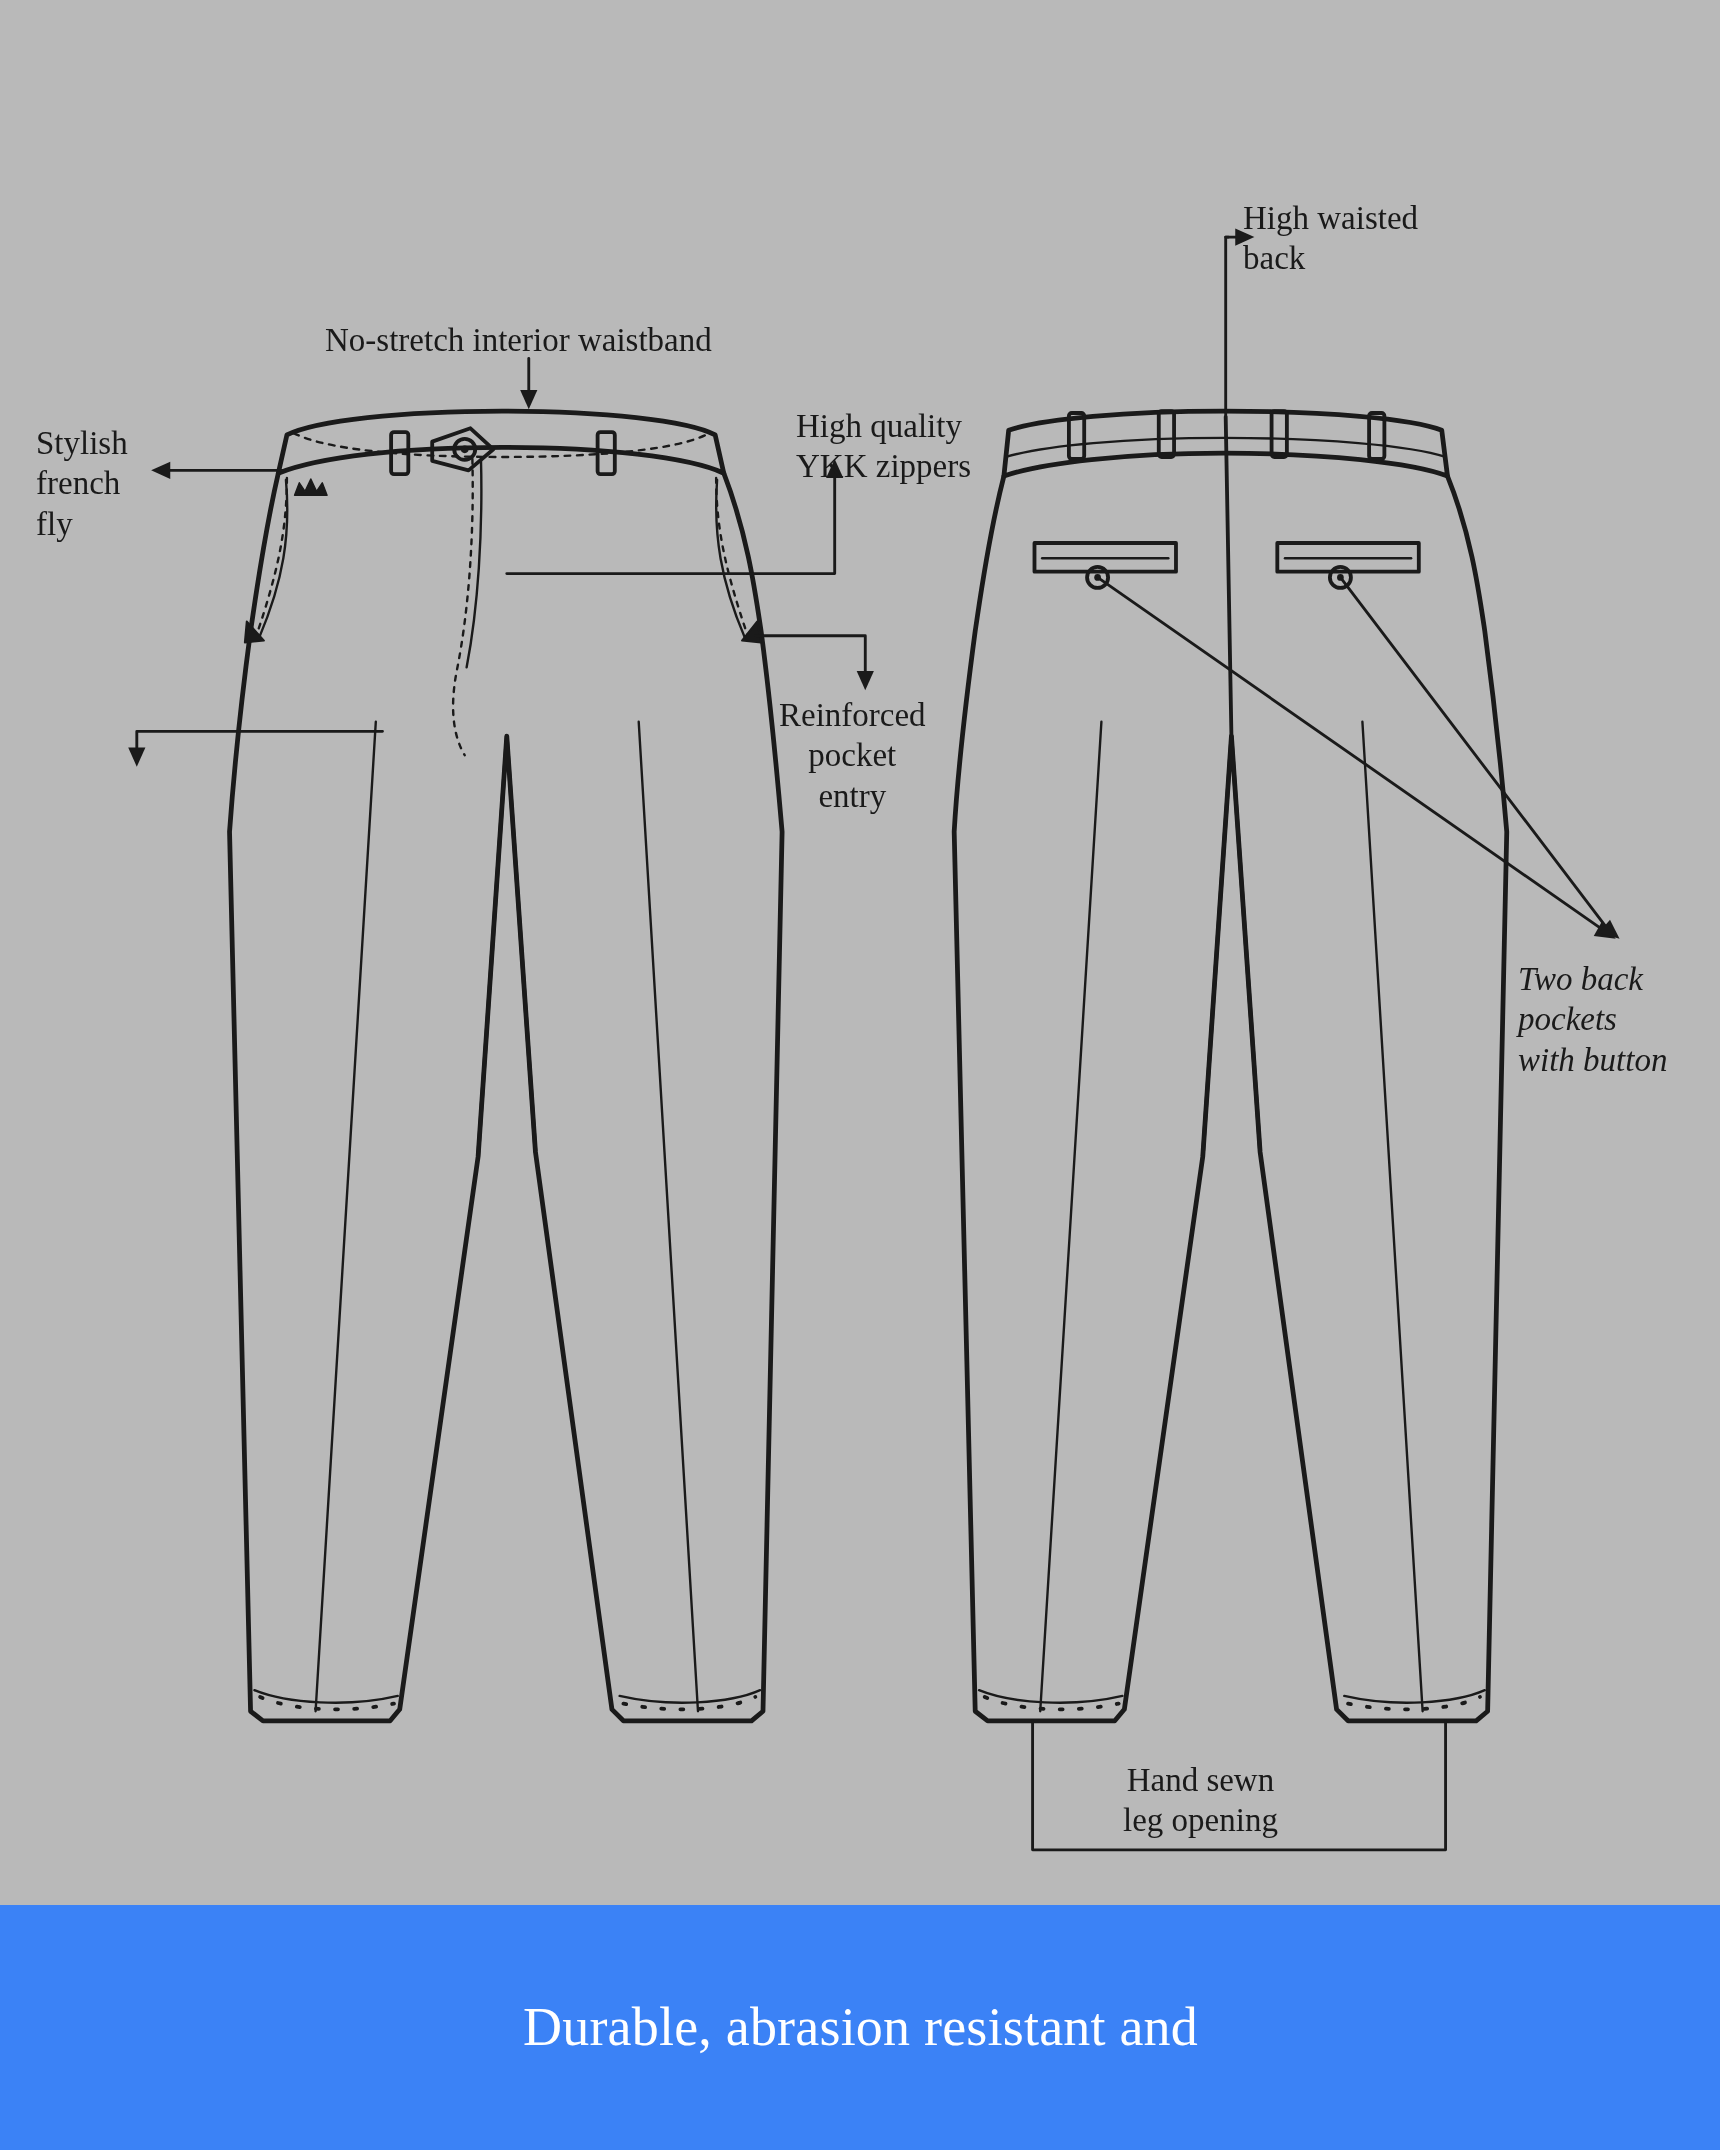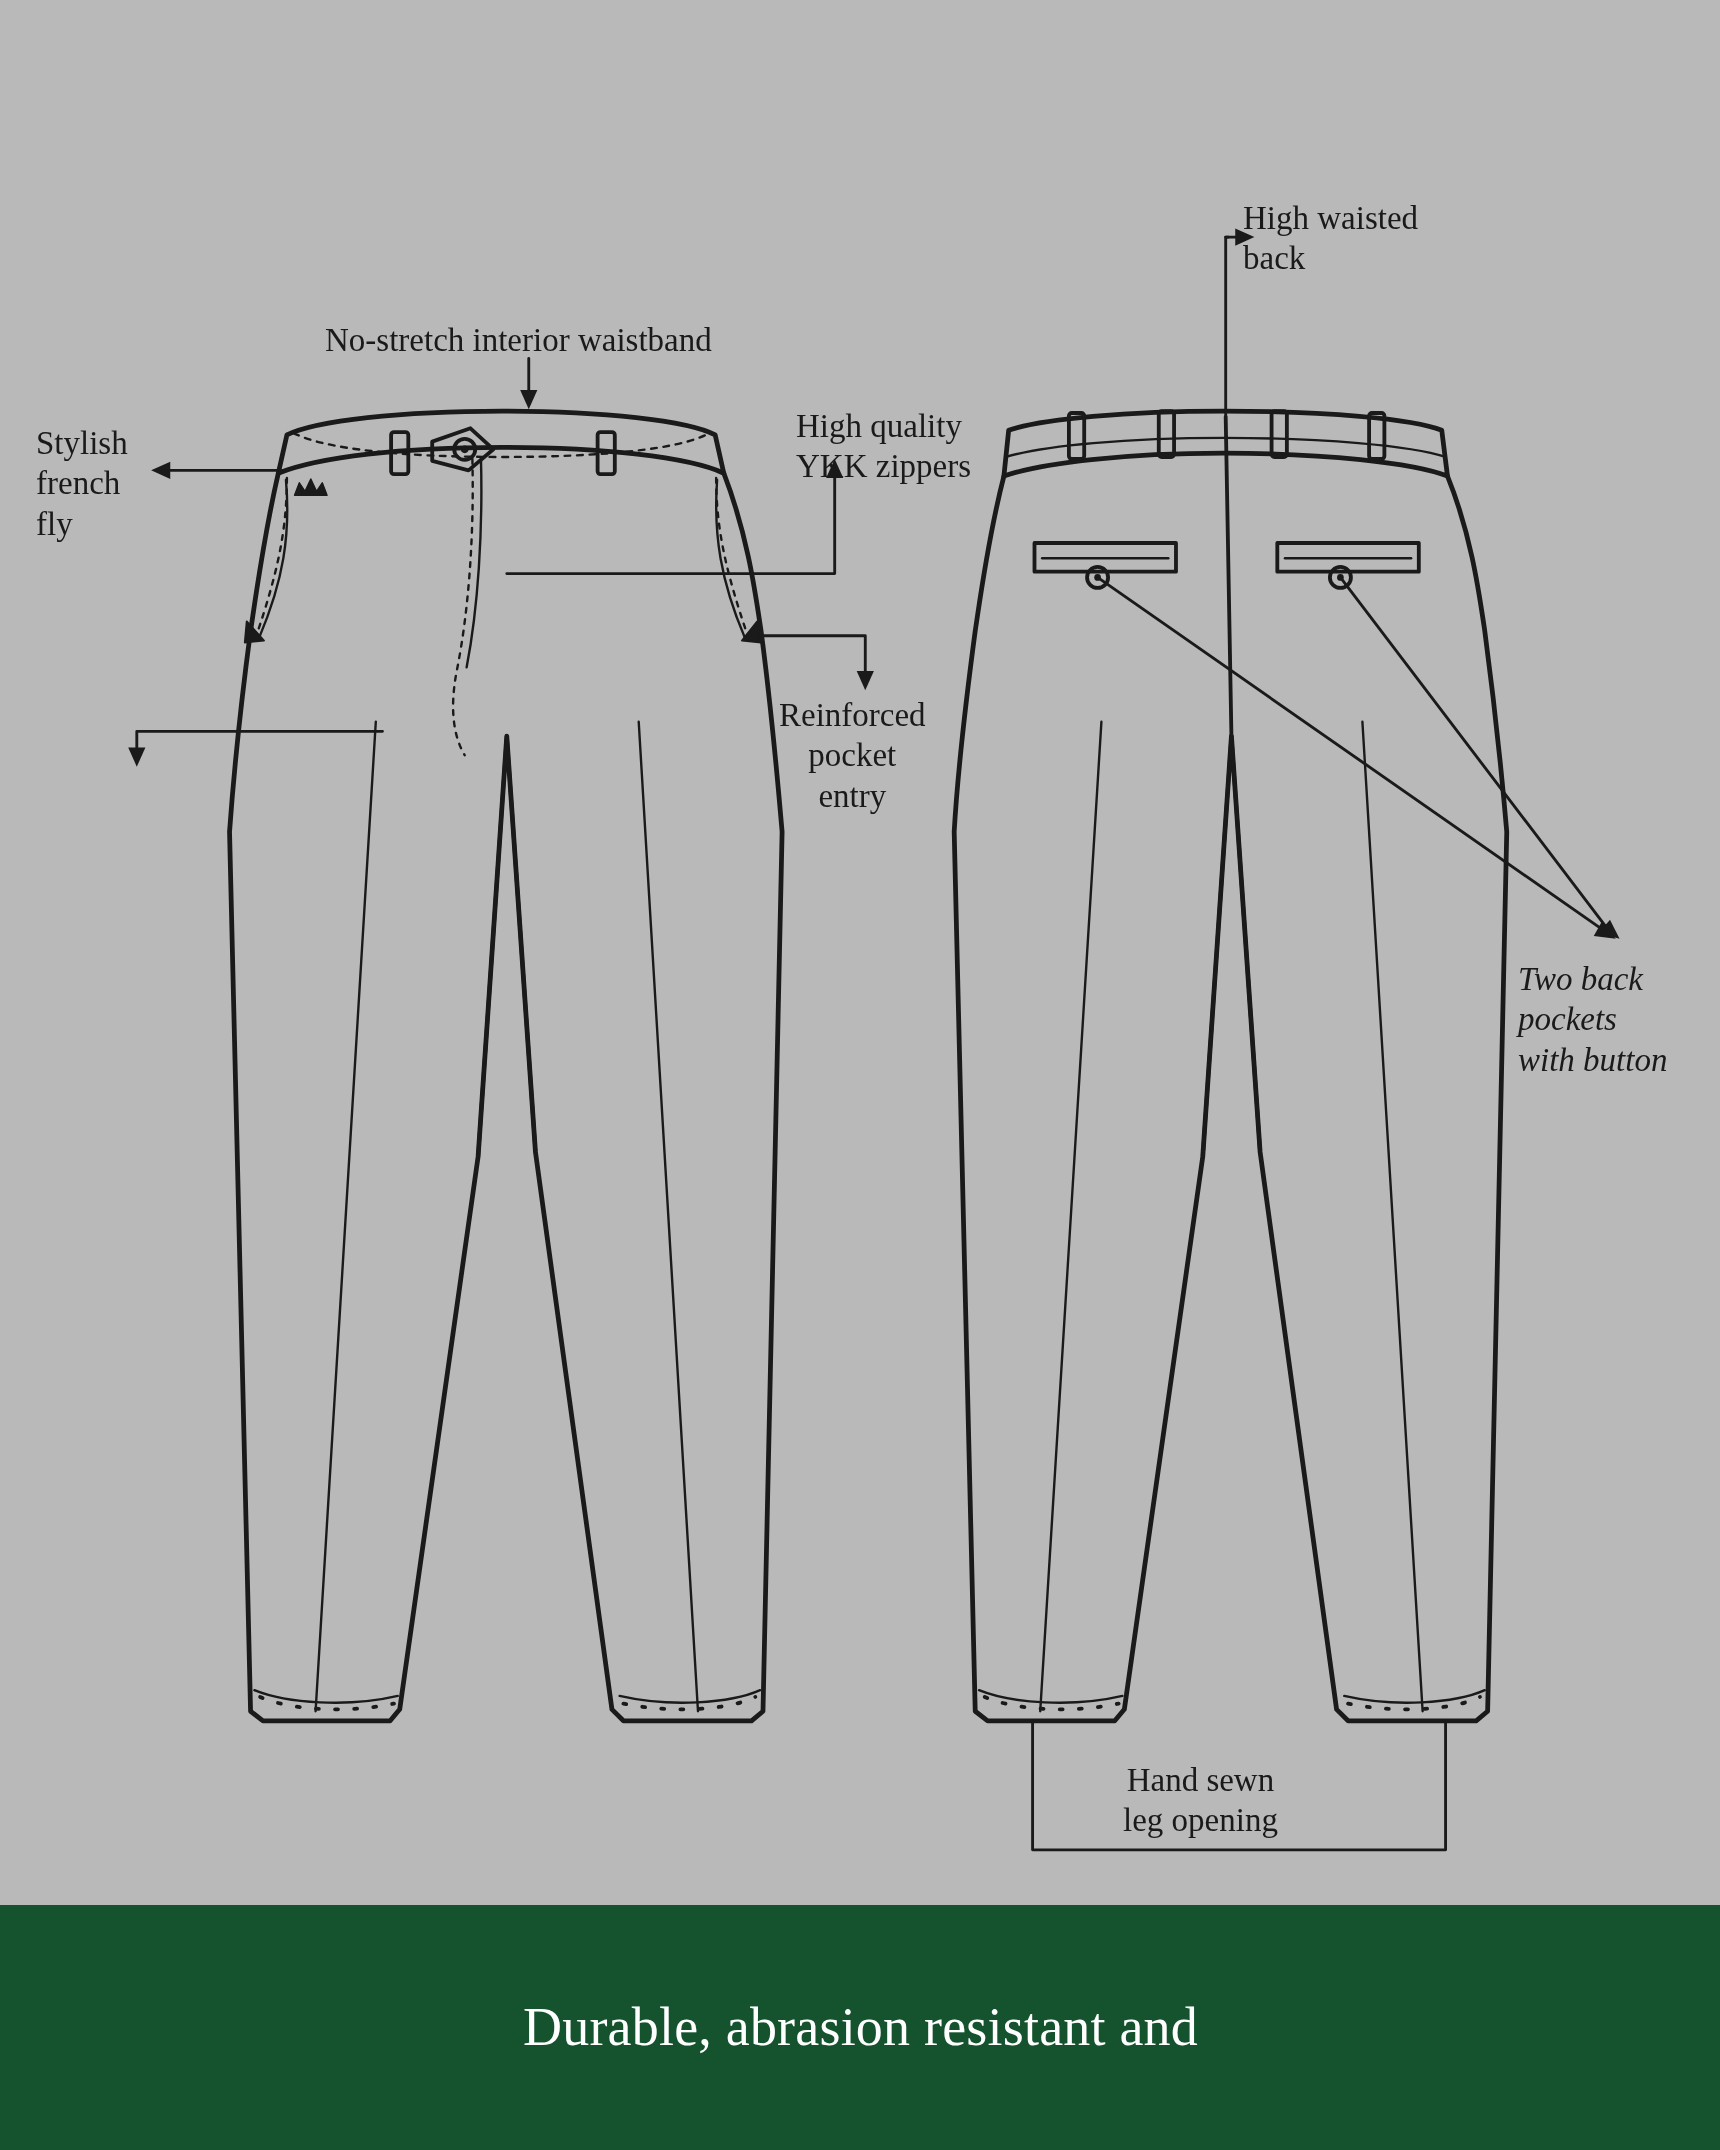--- a/index.html
+++ b/index.html
@@ -34,21 +34,21 @@
     font-size: 33px;
     line-height: 1.22;
     white-space: pre-line;
   }
   #footer-band {
     position: absolute;
     left: 0;
     top: 1905px;
     width: 1721px;
     height: 246px;
-    background: #14532d;
+    background: #3b82f6;
     color: #ffffff;
     display: flex;
     flex-direction: column;
     align-items: center;
     justify-content: center;
     font-family: "Liberation Serif", serif;
   }
   #footer-band .fline {
     font-size: 54px;
     line-height: 1.22;

